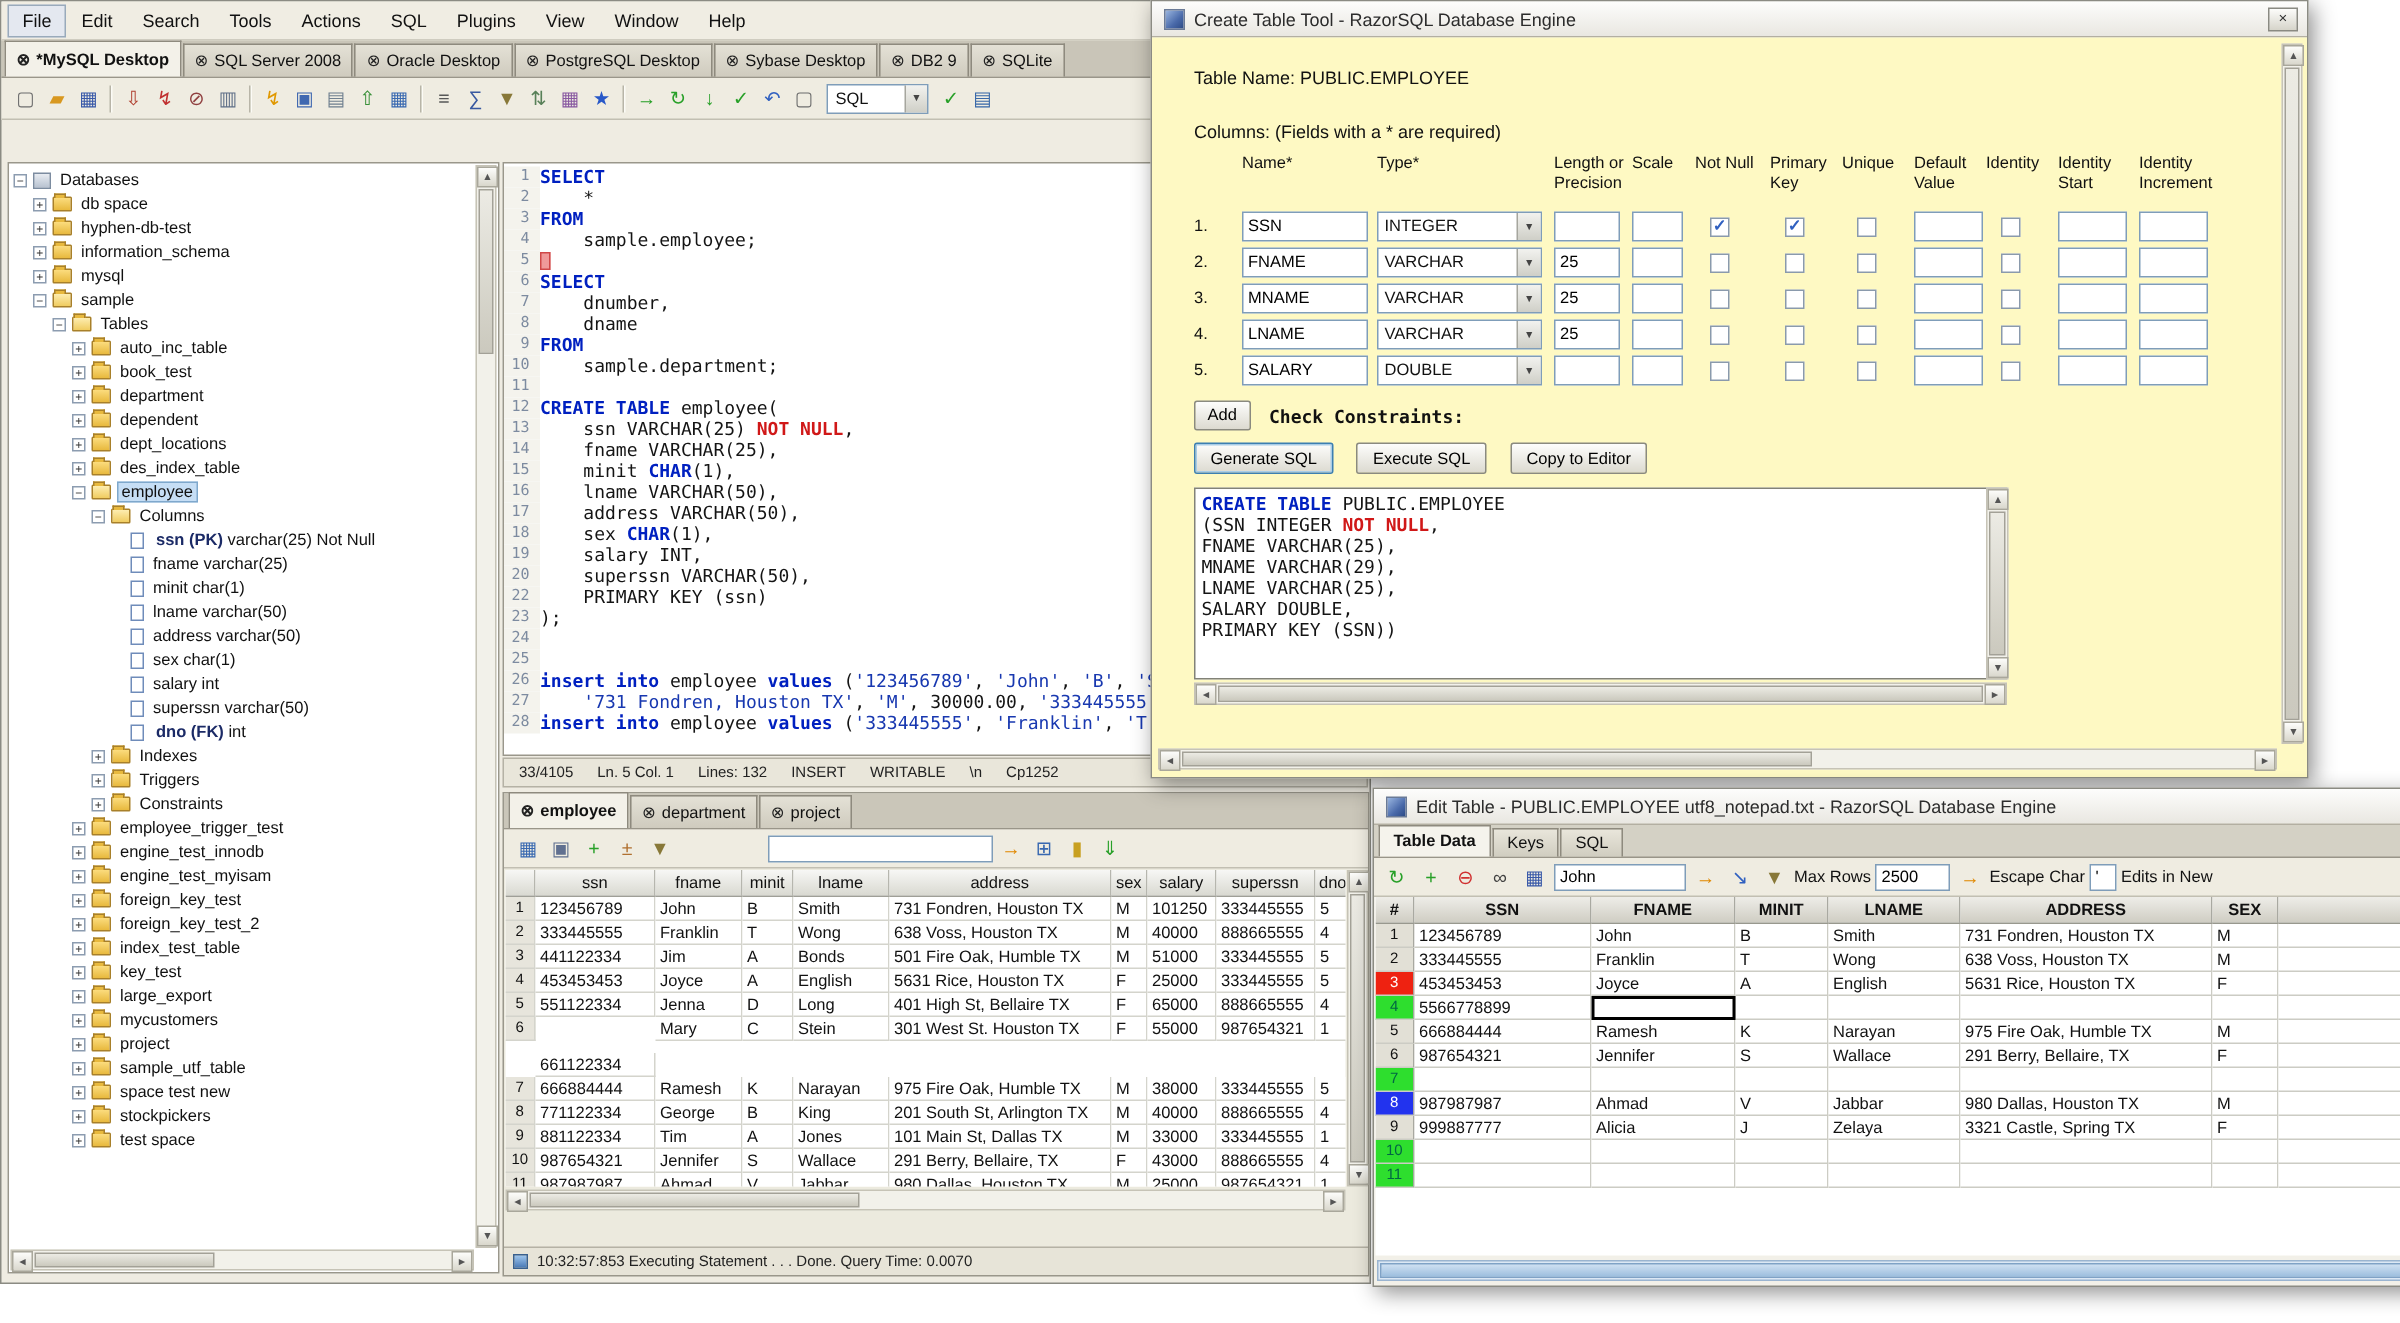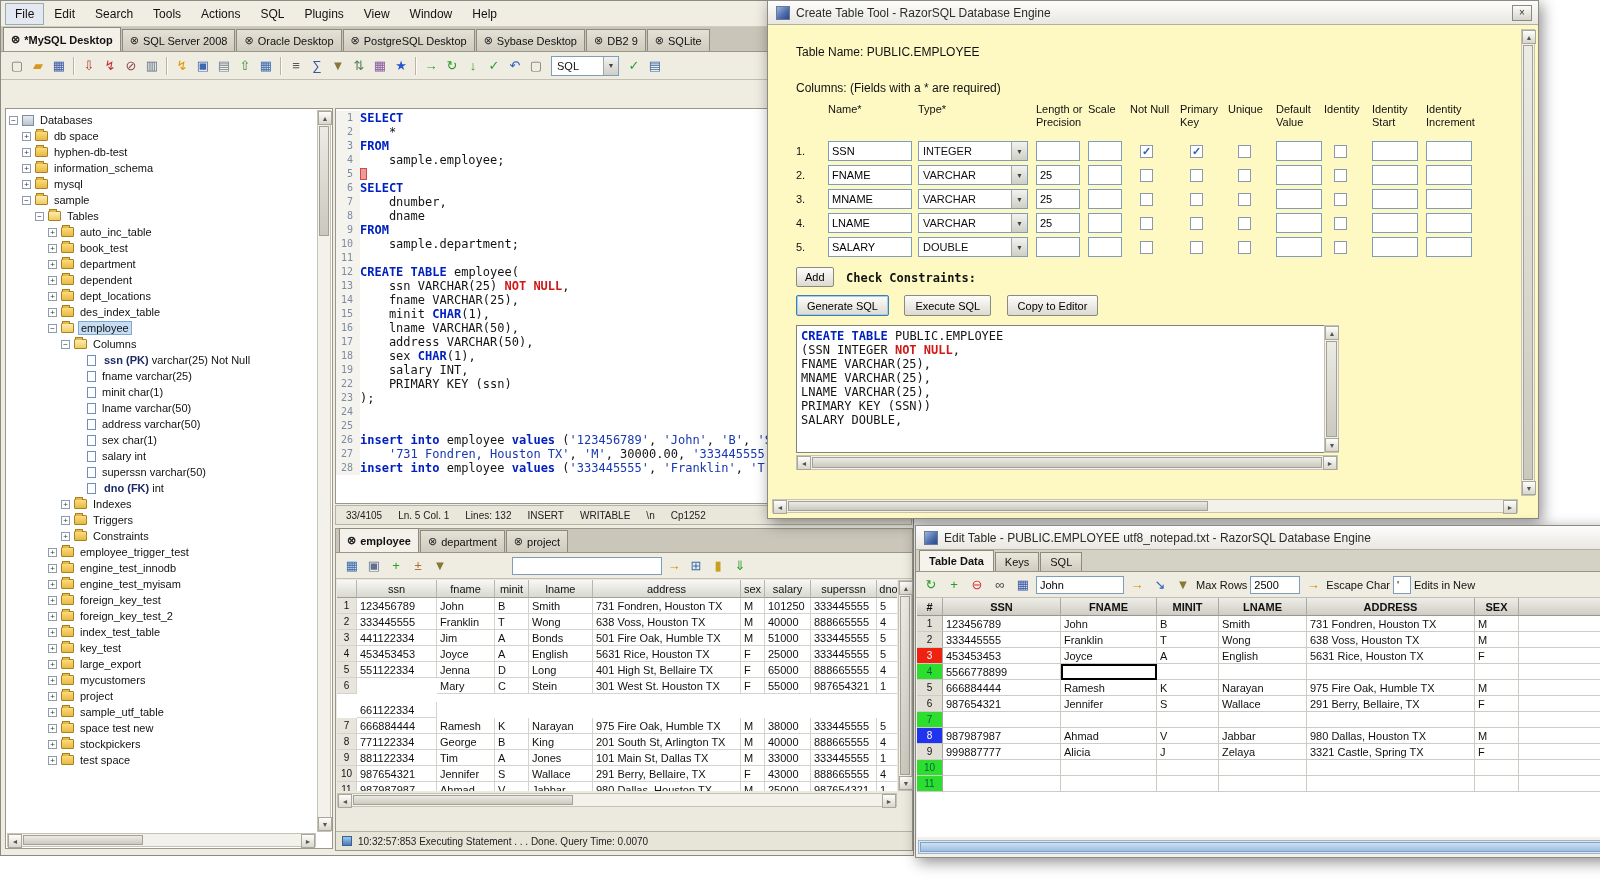--- a/index.html
+++ b/index.html
@@ -585,20 +585,21 @@
       <div class="eline"><span class="lnum">10</span><span class="tok p">    sample.department;</span></div>
       <div class="eline"><span class="lnum">11</span></div>
       <div class="eline"><span class="lnum">12</span><span class="tok k">CREATE TABLE</span><span class="tok p"> employee(</span></div>
       <div class="eline"><span class="lnum">13</span><span class="tok p">    ssn VARCHAR(25) </span><span class="tok r">NOT NULL</span><span class="tok p">,</span></div>
       <div class="eline"><span class="lnum">14</span><span class="tok p">    fname VARCHAR(25),</span></div>
       <div class="eline"><span class="lnum">15</span><span class="tok p">    minit </span><span class="tok k">CHAR</span><span class="tok p">(1),</span></div>
       <div class="eline"><span class="lnum">16</span><span class="tok p">    lname VARCHAR(50),</span></div>
       <div class="eline"><span class="lnum">17</span><span class="tok p">    address VARCHAR(50),</span></div>
       <div class="eline"><span class="lnum">18</span><span class="tok p">    sex </span><span class="tok k">CHAR</span><span class="tok p">(1),</span></div>
       <div class="eline"><span class="lnum">19</span><span class="tok p">    salary INT,</span></div>
+      <div class="eline"><span class="lnum">20</span><span class="tok p">    superssn VARCHAR(50),</span></div>
       <div class="eline"><span class="lnum">22</span><span class="tok p">    PRIMARY KEY (ssn)</span></div>
       <div class="eline"><span class="lnum">23</span><span class="tok p">);</span></div>
       <div class="eline"><span class="lnum">24</span></div>
       <div class="eline"><span class="lnum">25</span></div>
       <div class="eline"><span class="lnum">26</span><span class="tok k">insert into</span><span class="tok p"> employee </span><span class="tok k">values</span><span class="tok p"> (</span><span class="tok s">'123456789'</span><span class="tok p">, </span><span class="tok s">'John'</span><span class="tok p">, </span><span class="tok s">'B'</span><span class="tok p">, </span><span class="tok s">'Smith'</span><span class="tok p">,</span></div>
       <div class="eline"><span class="lnum">27</span><span class="tok p">    </span><span class="tok s">'731 Fondren, Houston TX'</span><span class="tok p">, </span><span class="tok s">'M'</span><span class="tok p">, 30000.00, </span><span class="tok s">'333445555'</span><span class="tok p">, 5);</span></div>
       <div class="eline"><span class="lnum">28</span><span class="tok k">insert into</span><span class="tok p"> employee </span><span class="tok k">values</span><span class="tok p"> (</span><span class="tok s">'333445555'</span><span class="tok p">, </span><span class="tok s">'Franklin'</span><span class="tok p">, </span><span class="tok s">'T'</span><span class="tok p">, </span><span class="tok s">'Wong</span></div>
     </div>
   <div class="edstatus" id="edstatus">
       <span>33/4105</span>
@@ -928,24 +929,24 @@
     <span class="ccheck" style="left:78px;top:246px;">Check Constraints:</span>
     <div id="cbtns">
         <button class="btn focus" style="left: 28px; top: 270px;">Generate SQL</button>
         <button class="btn" style="left: 136.4px; top: 270px;">Execute SQL</button>
         <button class="btn" style="left: 238.6px; top: 270px;">Copy to Editor</button>
       </div>
     <div class="sqlbox" id="csql">
         <div class="eline"><span class="tok k">CREATE TABLE</span><span class="tok p"> PUBLIC.EMPLOYEE</span></div>
         <div class="eline"><span class="tok p">(SSN INTEGER </span><span class="tok r">NOT NULL</span><span class="tok p">,</span></div>
         <div class="eline"><span class="tok p">FNAME VARCHAR(25),</span></div>
-        <div class="eline"><span class="tok p">MNAME VARCHAR(25),</span></div>
+        <div class="eline"><span class="tok p">MNAME VARCHAR(29),</span></div>
         <div class="eline"><span class="tok p">LNAME VARCHAR(25),</span></div>
+        <div class="eline"><span class="tok p">SALARY DOUBLE,</span></div>
         <div class="eline"><span class="tok p">PRIMARY KEY (SSN))</span></div>
-        <div class="eline"><span class="tok p">SALARY DOUBLE,</span></div>
       </div>
     <div class="sb sbv sqlvs" style="flex-direction:column;">
       <div class="sba">▲</div>
       <div class="sbt" style="flex:1;margin:1px;"></div>
       <div class="sba">▼</div>
     </div>
     <div class="sb sqlhs">
       <div class="sba">◄</div>
       <div class="sbt" style="flex:1;margin:1px;"></div>
       <div class="sba">►</div>

